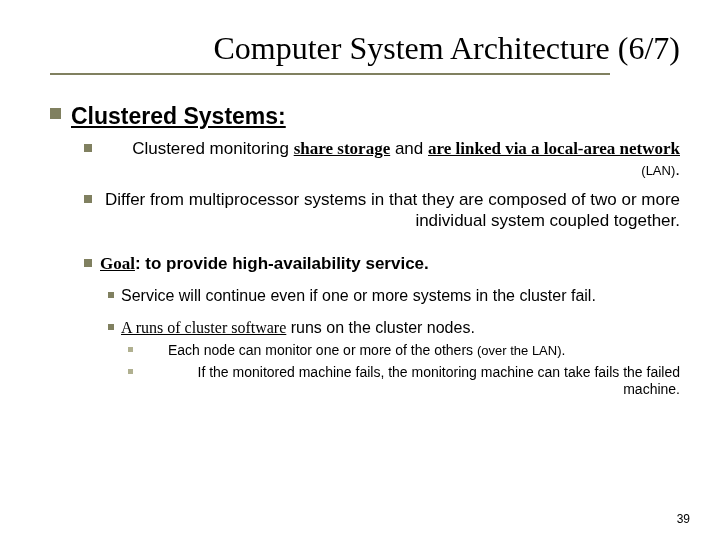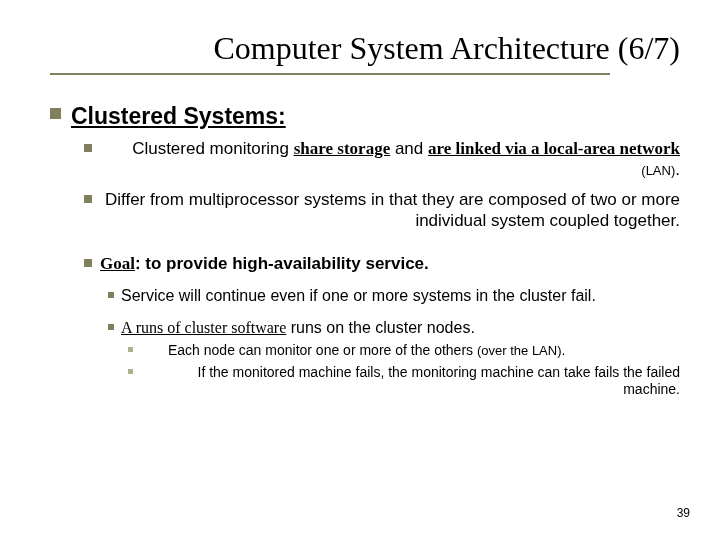--- a/index.html
+++ b/index.html
@@ -30,21 +30,21 @@
   .sq-xs { width: 6px; height: 6px; background: #808060; flex: 0 0 6px; margin-top: 6px; margin-right: 7px; }
   .sq-xxs { width: 5px; height: 5px; background: #b0b090; flex: 0 0 5px; margin-top: 5px; margin-right: 7px; }
   .h1-text { font-size: 23px; font-weight: bold; text-decoration: underline; }
   .l2 { margin-left: 34px; margin-top: 8px; }
   .l2-text { font-size: 17px; line-height: 1.25; }
   .l3 { margin-left: 58px; margin-top: 12px; }
   .l3-text { font-size: 16px; line-height: 1.25; }
   .l4 { margin-left: 78px; margin-top: 4px; gap: 28px; }
   .l4-text { font-size: 14px; line-height: 1.25; }
   .smallcap { font-size: 13px; }
-  .page-num { position: absolute; bottom: 20px; right: 30px; font-size: 12px; }
+  .page-num { position: absolute; bottom: 14px; right: 30px; font-size: 12px; }
   .u { text-decoration: underline; font-family: Liberation Serif, serif; }
   .b { font-weight: bold; }
   .gap { height: 14px; }
 </style>
 </head>
 <body>
 
 <div class="title">Computer System Architecture (6/7)</div>
 <div class="title-line"></div>
 

